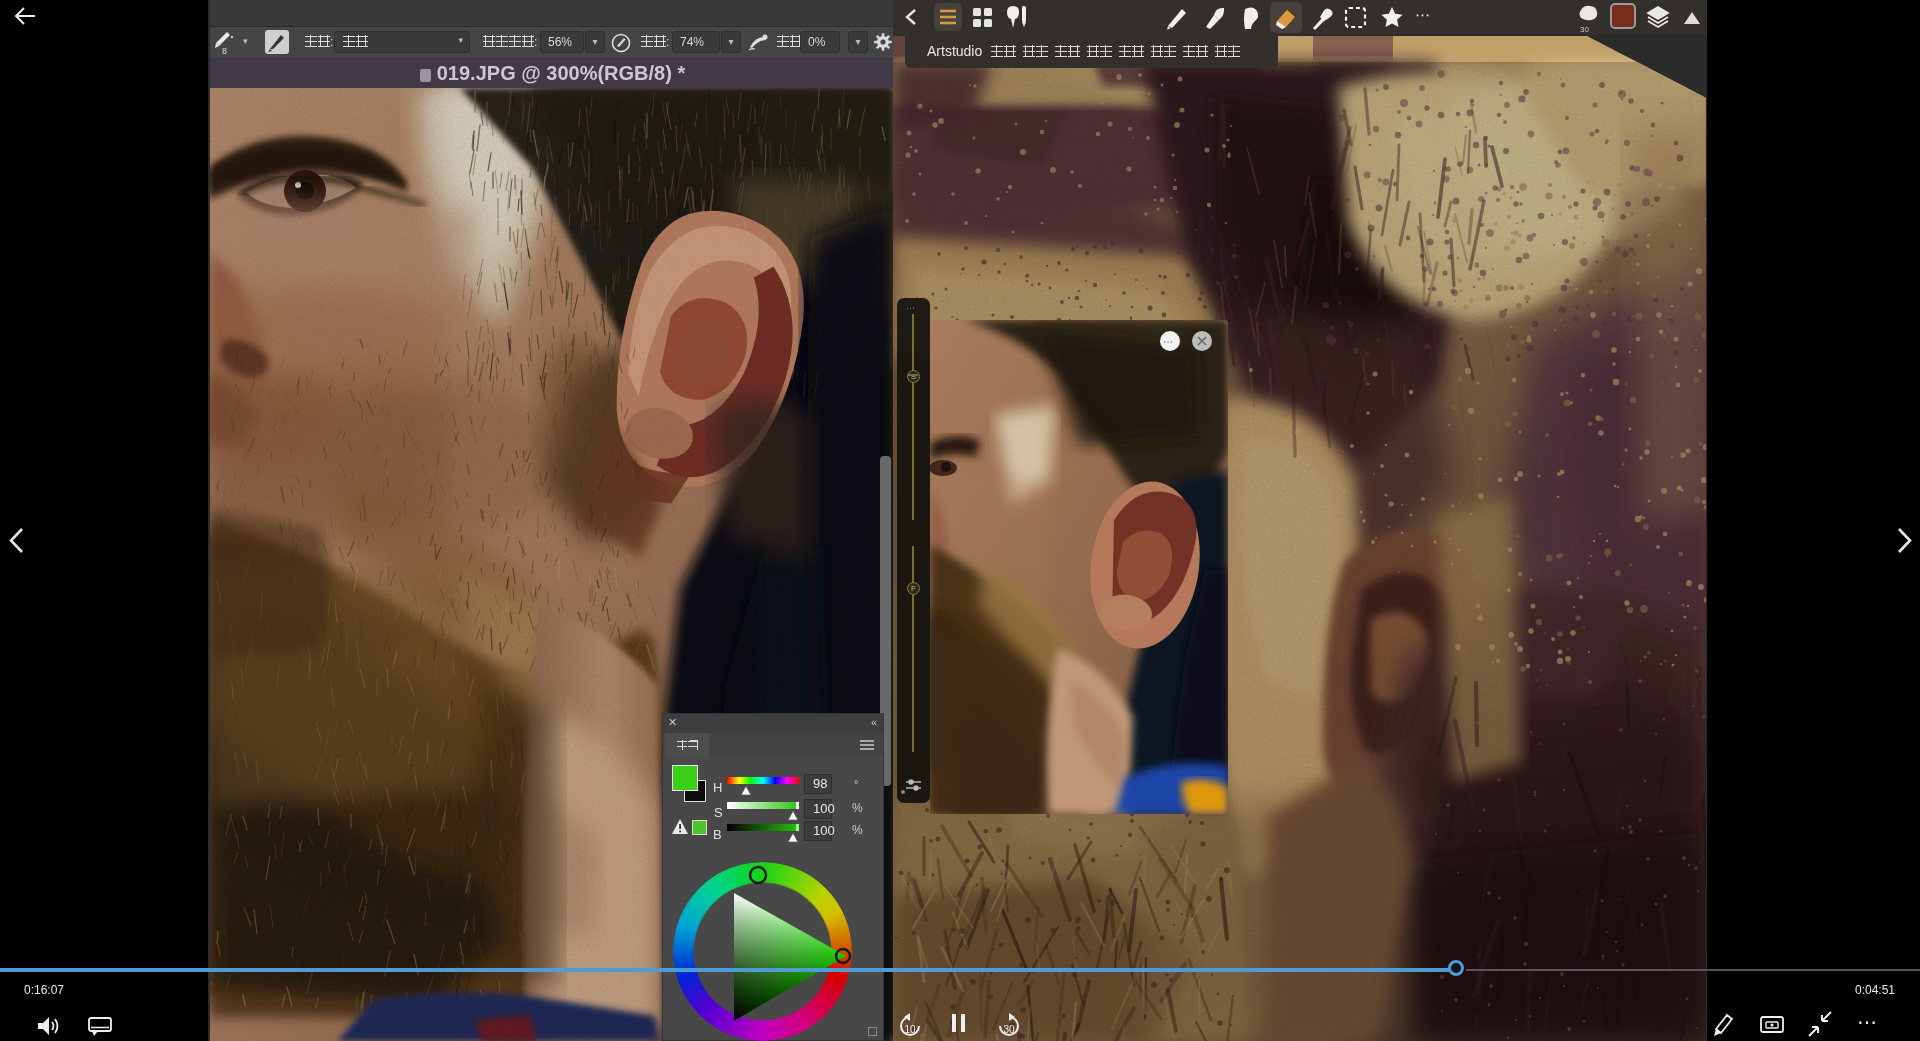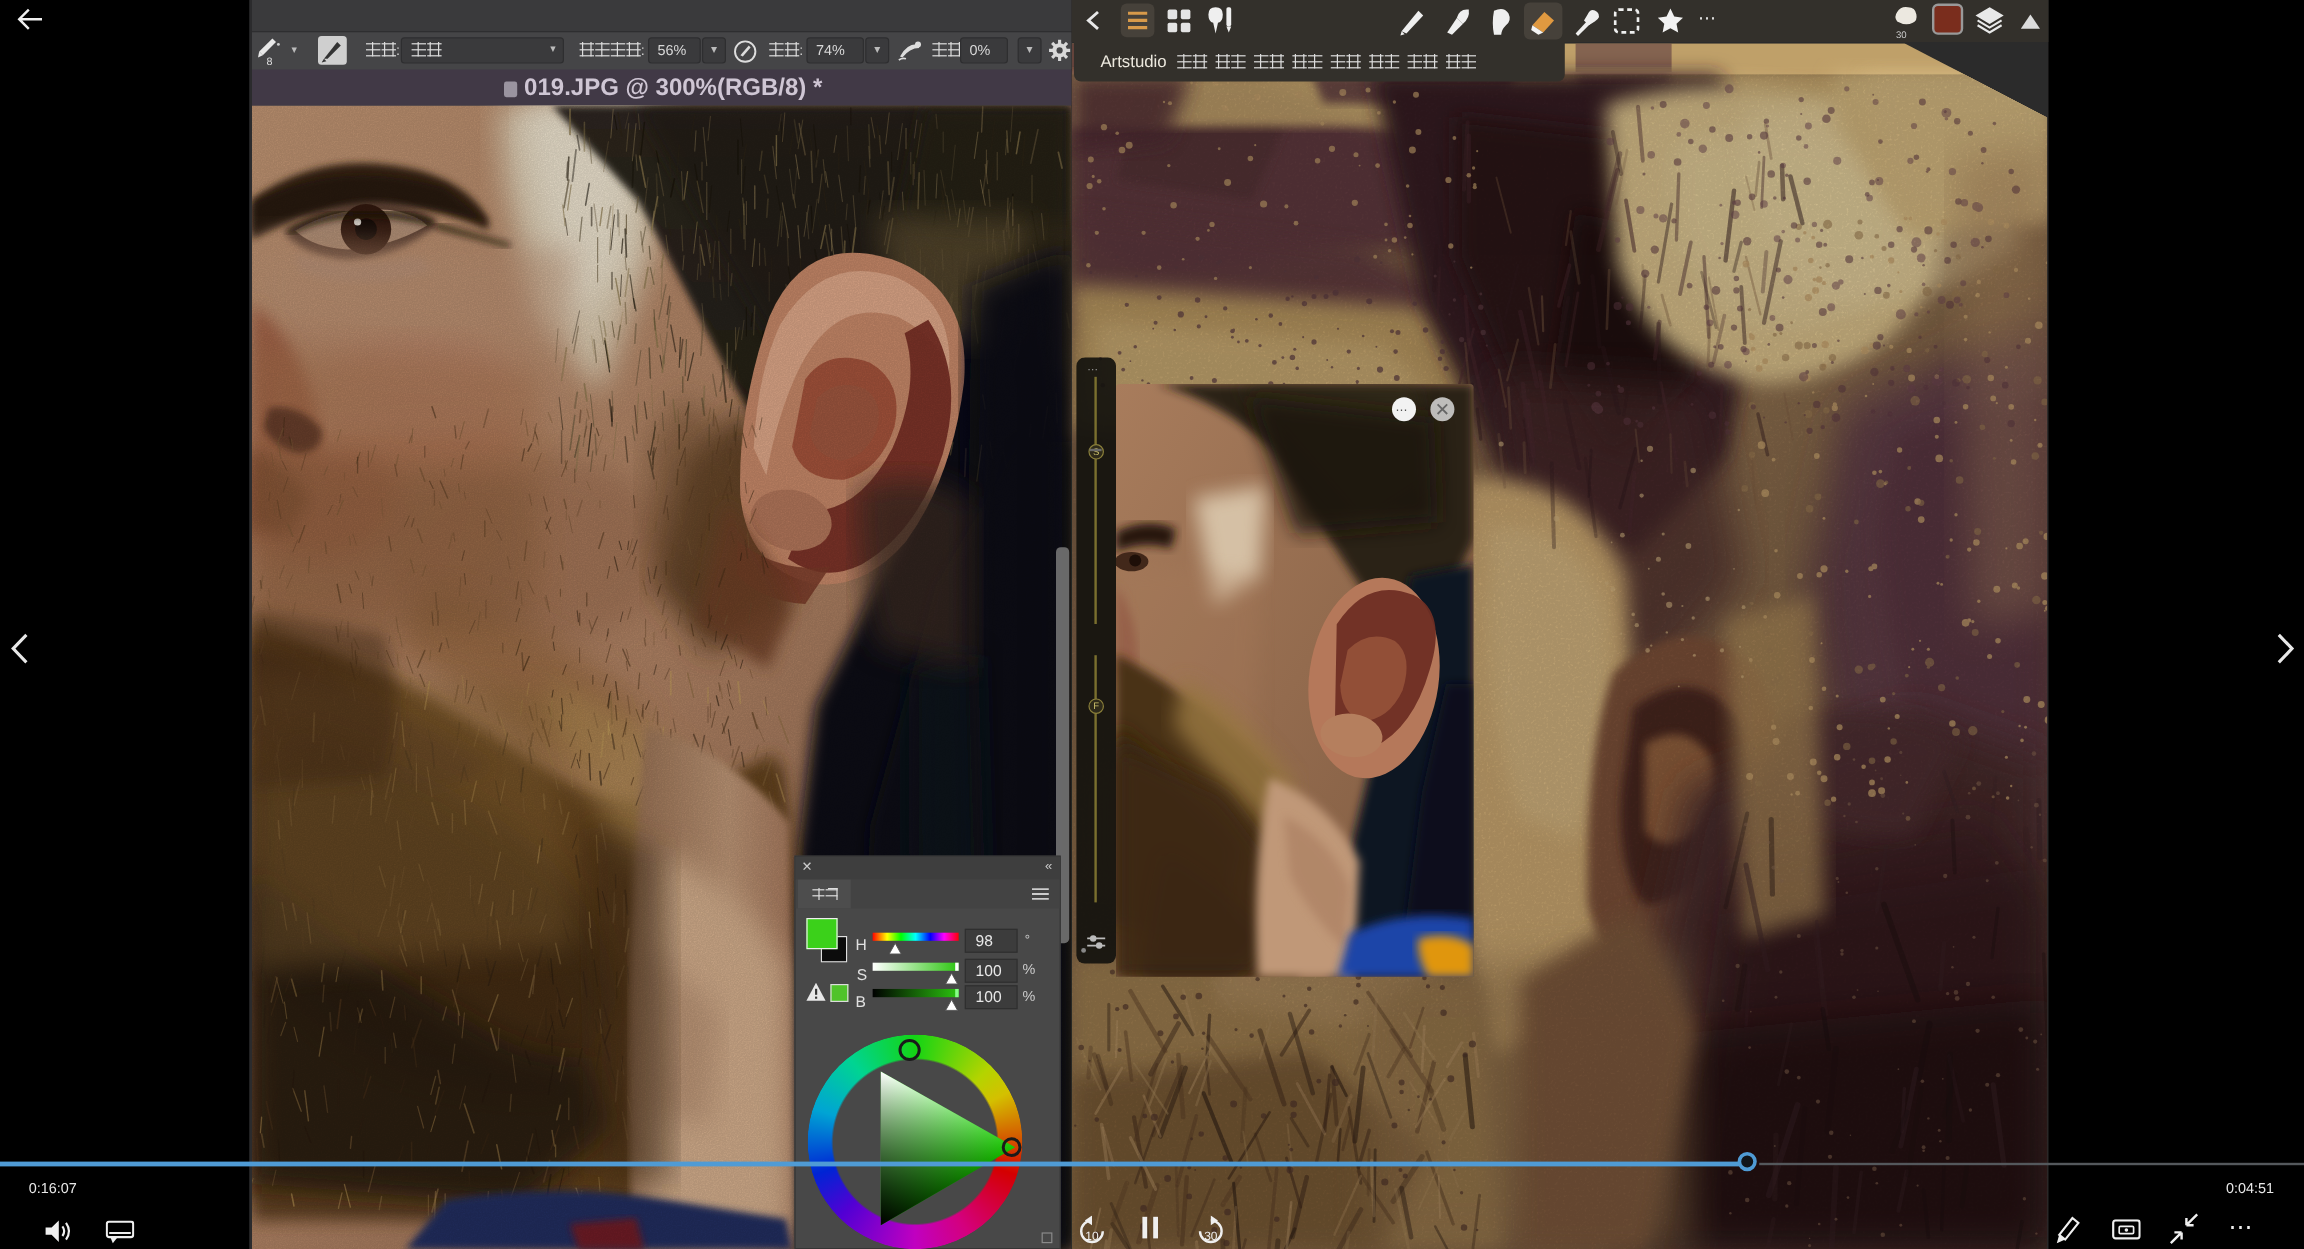--- a/index.html
+++ b/index.html
@@ -23,25 +23,25 @@
 #ps-toolbar{left:0;top:27px;width:685px;height:31px;background:#454547;color:#d8d8d8;font-size:12px}
 #ps-title{left:0;top:58px;width:685px;height:30px;background:#413946;color:#cfc6d4;font-size:20px;text-align:center;line-height:30px;font-weight:bold}
 .dd{position:absolute;height:22px;top:4px;background:#3a3a3c;border:1px solid #2e2e30;border-radius:3px;color:#d8d8d8;font-size:12px;line-height:20px;padding-left:7px}
 .ddch{position:absolute;top:4px;height:22px;width:20px;background:#3a3a3c;border:1px solid #2e2e30;border-radius:3px;color:#bbb;text-align:center;line-height:20px;font-size:10px}
 .lbl{position:absolute;top:8px;color:#d0d0d0;font-size:12px}
 
 #cpanel{left:662px;top:713px;width:222px;height:328px;background:#484848;border:1px solid #353535}
 #cp-head{left:0;top:0;width:220px;height:19px;background:#3e3e3e;color:#cbcbcb}
 #cp-tabs{left:0;top:19px;width:220px;height:24px;background:#434343}
 #cp-tab{left:2px;top:19px;width:44px;height:24px;background:#4d4d4d;color:#e0e0e0;font-size:12px;text-align:center;padding-top:5px}
-.vbox{position:absolute;width:44px;height:20px;background:#3c3c3c;border:1px solid #2f2f2f;color:#e8e8e8;font-size:13px;line-height:18px;padding-left:8px}
+.vbox{position:absolute;width:28px;height:20px;background:#3c3c3c;border:1px solid #2f2f2f;color:#e8e8e8;font-size:13px;line-height:18px;padding-left:8px}
 
 #as{left:893px;top:0;width:814px;height:1041px;background:#2b2a28}
 #as-toolbar{left:0;top:0;width:814px;height:35px;background:#33302b}
-#as-menu{left:2px;top:35px;width:409px;height:33px;background:#33302b;border-radius:0 0 6px 6px;color:#e8e4da;font-size:14px}
+#as-menu{left:12px;top:35px;width:373px;height:33px;background:#33302b;border-radius:0 0 6px 6px;color:#e8e4da;font-size:14px}
 .mi{position:absolute;top:8px;color:#ece8de}
 
 #pbar-played{left:0;top:968px;width:1458px;height:4px;background:#4f9bd5}
 #pbar-rest{left:1466px;top:969px;width:454px;height:2px;background:#54585c}
 #pknob{left:1448px;top:960px;width:16px;height:16px;border-radius:50%;border:3px solid #4f9bd5;background:#10151a}
 .ptime{color:#e8e8e8;font-size:12px}
 .picon{position:absolute;color:#efefef}
 </style></head>
 <body>
 <div id="stage">

